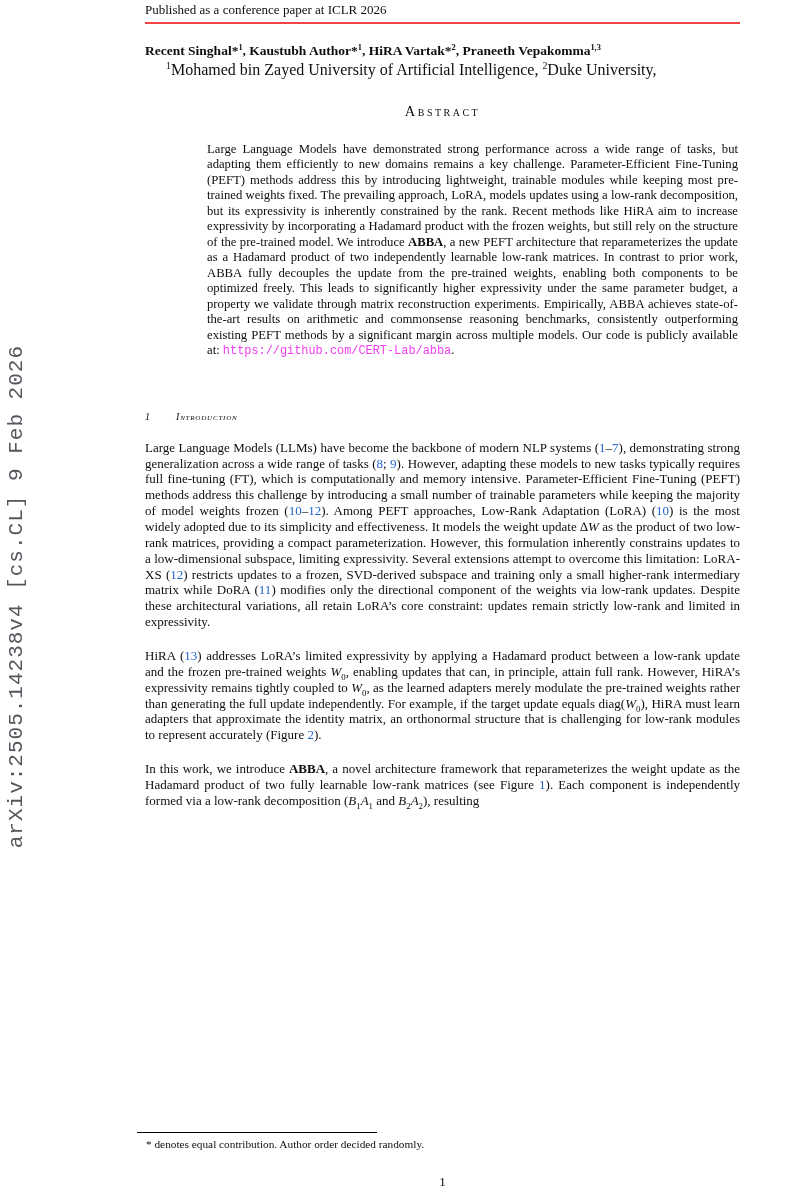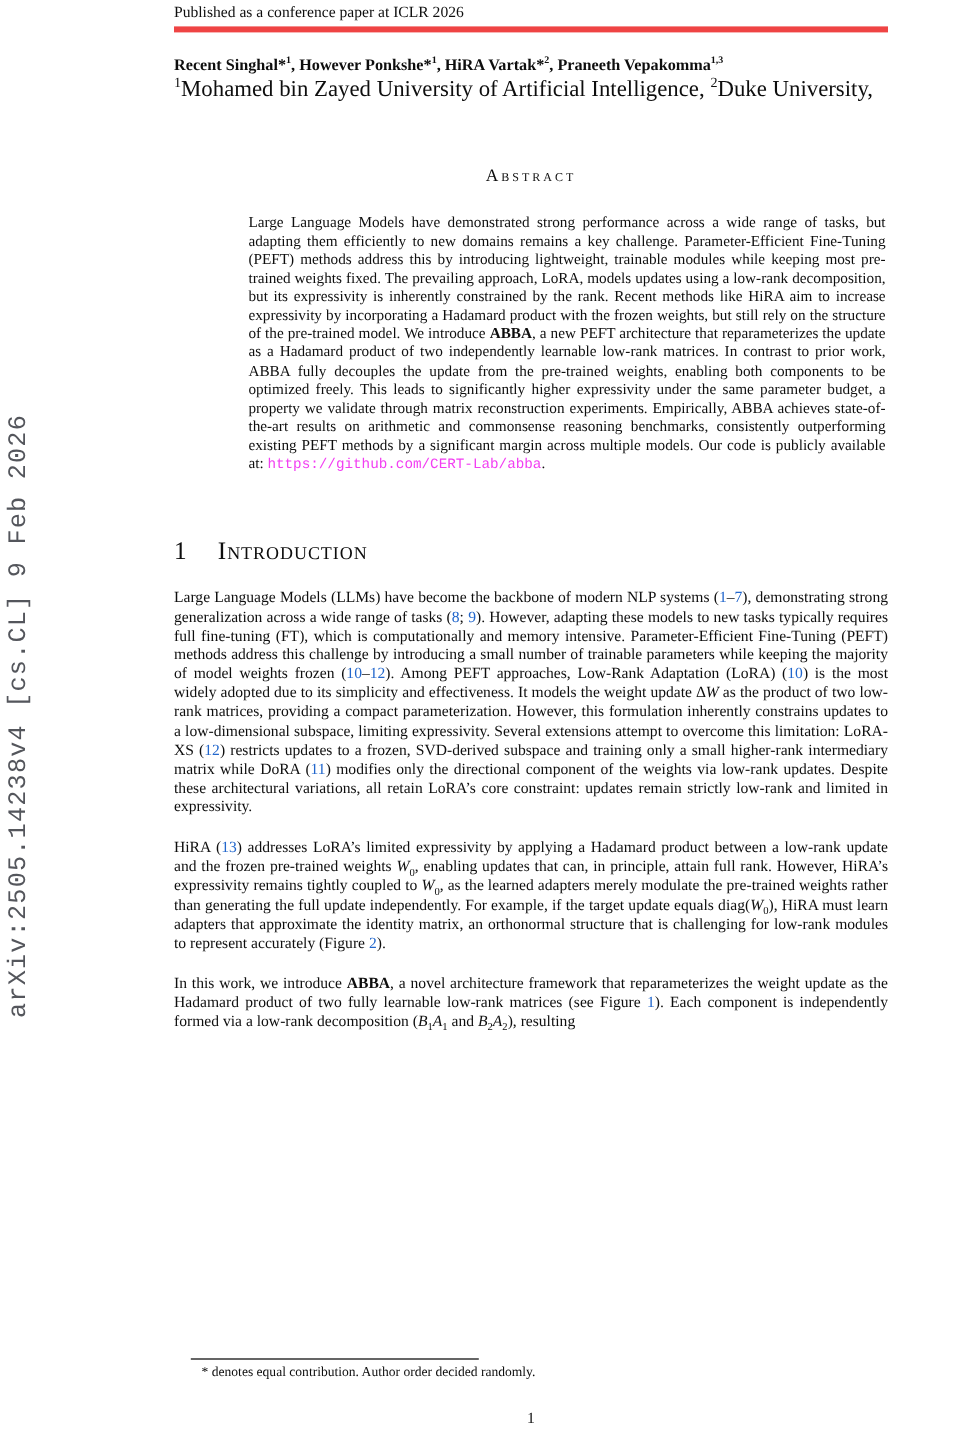--- a/index.html
+++ b/index.html
@@ -19,62 +19,64 @@
   }
   .content{
     position:absolute;
     left:145px;top:0;
     width:595px;
     z-index:1;
   }
   .header{
     padding-top:3px;
     padding-bottom:4px;
-    border-bottom:5px solid #ef4444;
+    border-bottom:2px solid #ef4444;
     font-size:13px;
     line-height:1.15;
   }
   .title{
     margin:62px 0 0 0;
     font-weight:normal;
     font-size:25px;
     line-height:1.3;
     font-variant:small-caps;
     letter-spacing:0.5px;
   }
   .authors{
     margin-top:19px;
     font-size:13.5px;
     font-weight:bold;
     line-height:1.2;
   }
   .affil{
-    font-size:19px;
+    font-size:16px;
     line-height:1.42;
+    margin-left:21px;
   }
   .affil:first-of-type{margin-top:4px;}
   sup{font-size:62%;line-height:0;}
   sub{font-size:68%;line-height:0;}
   .abs-head{
-    margin-top:50px;
+    margin-top:21px;
     text-align:center;
     font-variant:small-caps;
     font-size:14.5px;
     letter-spacing:2.5px;
   }
   .abs-body{
     margin:22px 2px 10px 62px;
     font-size:12.7px;
     line-height:1.22;
     text-align:justify;
     hyphens:auto;
   }
   .sec-head{
     margin-top:52px;
-    font-size:21px;
+    font-size:10px;
+    font-style:italic;
   }
   .sec-num{margin-right:26px;}
   .sec-label{font-variant:small-caps;letter-spacing:0.8px;}
   .para{
     margin:18px 0 0 0;
     font-size:13px;
     line-height:1.22;
     text-align:justify;
     hyphens:auto;
   }
@@ -94,21 +96,21 @@
     transform:rotate(180deg);
     font-family:"Liberation Mono","DejaVu Sans Mono",monospace;
     font-size:21px;
     letter-spacing:1px;
     color:var(--stamp);
     white-space:nowrap;
     z-index:1;
   }
   .footnote{
     position:absolute;
-    left:159px;top:1128px;
+    left:137px;top:1128px;
     width:595px;
     background:#ffffff;
     z-index:2;
     padding-top:4px;
   }
   .footnote-rule{
     width:240px;
     border-top:1px solid #000;
     margin-bottom:5px;
   }
@@ -132,21 +134,21 @@
 
   <div class="stamp">arXiv:2505.14238v4  [cs.CL]  9 Feb 2026</div>
 
   <div class="content">
 
     <div class="header">
       <span>Published as a conference paper at ICLR 2026</span>
     </div>
 
 
-    <div class="authors"><span>Recent Singhal*</span><sup>1</sup><span>, However Ponkshe*</span><sup>1</sup><span>, HiRA Vartak*</span><sup>2</sup><span>, Praneeth Vepakomma</span><sup>1,3</sup></div>
+    <div class="authors"><span>Recent Singhal*</span><sup>1</sup><span>, Kaustubh Author*</span><sup>1</sup><span>, HiRA Vartak*</span><sup>2</sup><span>, Praneeth Vepakomma</span><sup>1,3</sup></div>
 
     <div class="affil"><sup>1</sup><span>Mohamed bin Zayed University of Artificial Intelligence, </span><sup>2</sup><span>Duke University,</span></div>
 
     <div class="abs-head">Abstract</div>
 
     <div class="abs-body"><span>Large Language Models have demonstrated strong performance across a wide range of tasks, but adapting them efficiently to new domains remains a key challenge. Parameter-Efficient Fine-Tuning (PEFT) methods address this by introducing lightweight, trainable modules while keeping most pre-trained weights fixed. The prevailing approach, LoRA, models updates using a low-rank decomposition, but its expressivity is inherently constrained by the rank. Recent methods like HiRA aim to increase expressivity by incorporating a Hadamard product with the frozen weights, but still rely on the structure of the pre-trained model. We introduce </span><span class="b">ABBA</span><span>, a new PEFT architecture that reparameterizes the update as a Hadamard product of two independently learnable low-rank matrices. In contrast to prior work, ABBA fully decouples the update from the pre-trained weights, enabling both components to be optimized freely. This leads to significantly higher expressivity under the same parameter budget, a property we validate through matrix reconstruction experiments. Empirically, ABBA achieves state-of-the-art results on arithmetic and commonsense reasoning benchmarks, consistently outperforming existing PEFT methods by a significant margin across multiple models. Our code is publicly available at: </span><span class="url">https://github.com/CERT-Lab/abba</span><span>.</span></div>
 
     <div class="sec-head">
       <span class="sec-num">1</span><span class="sec-label">Introduction</span>
     </div>

